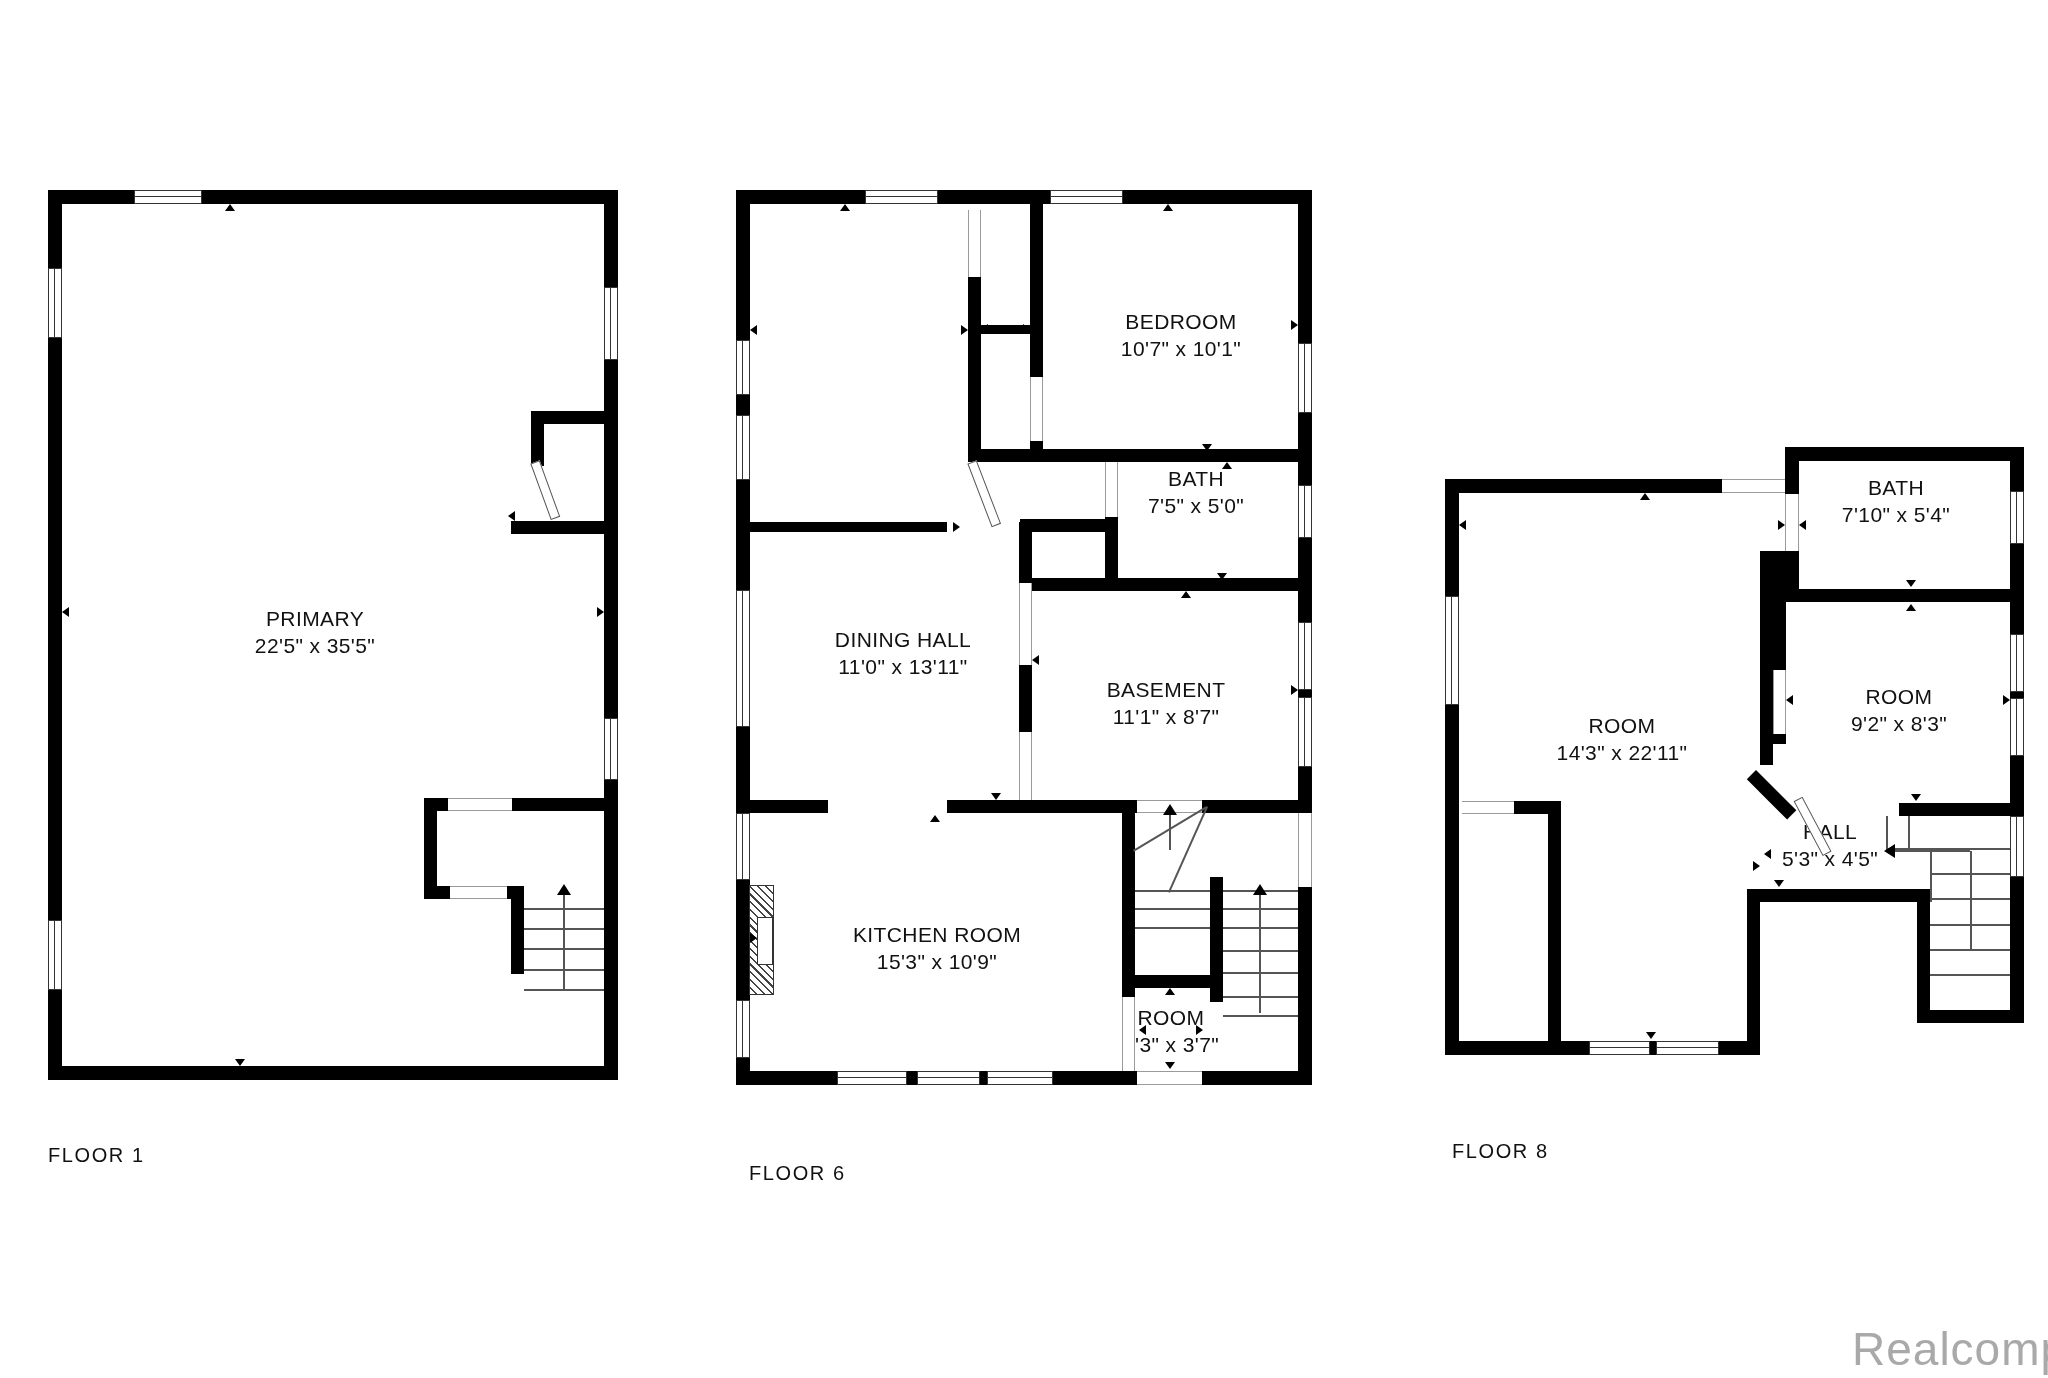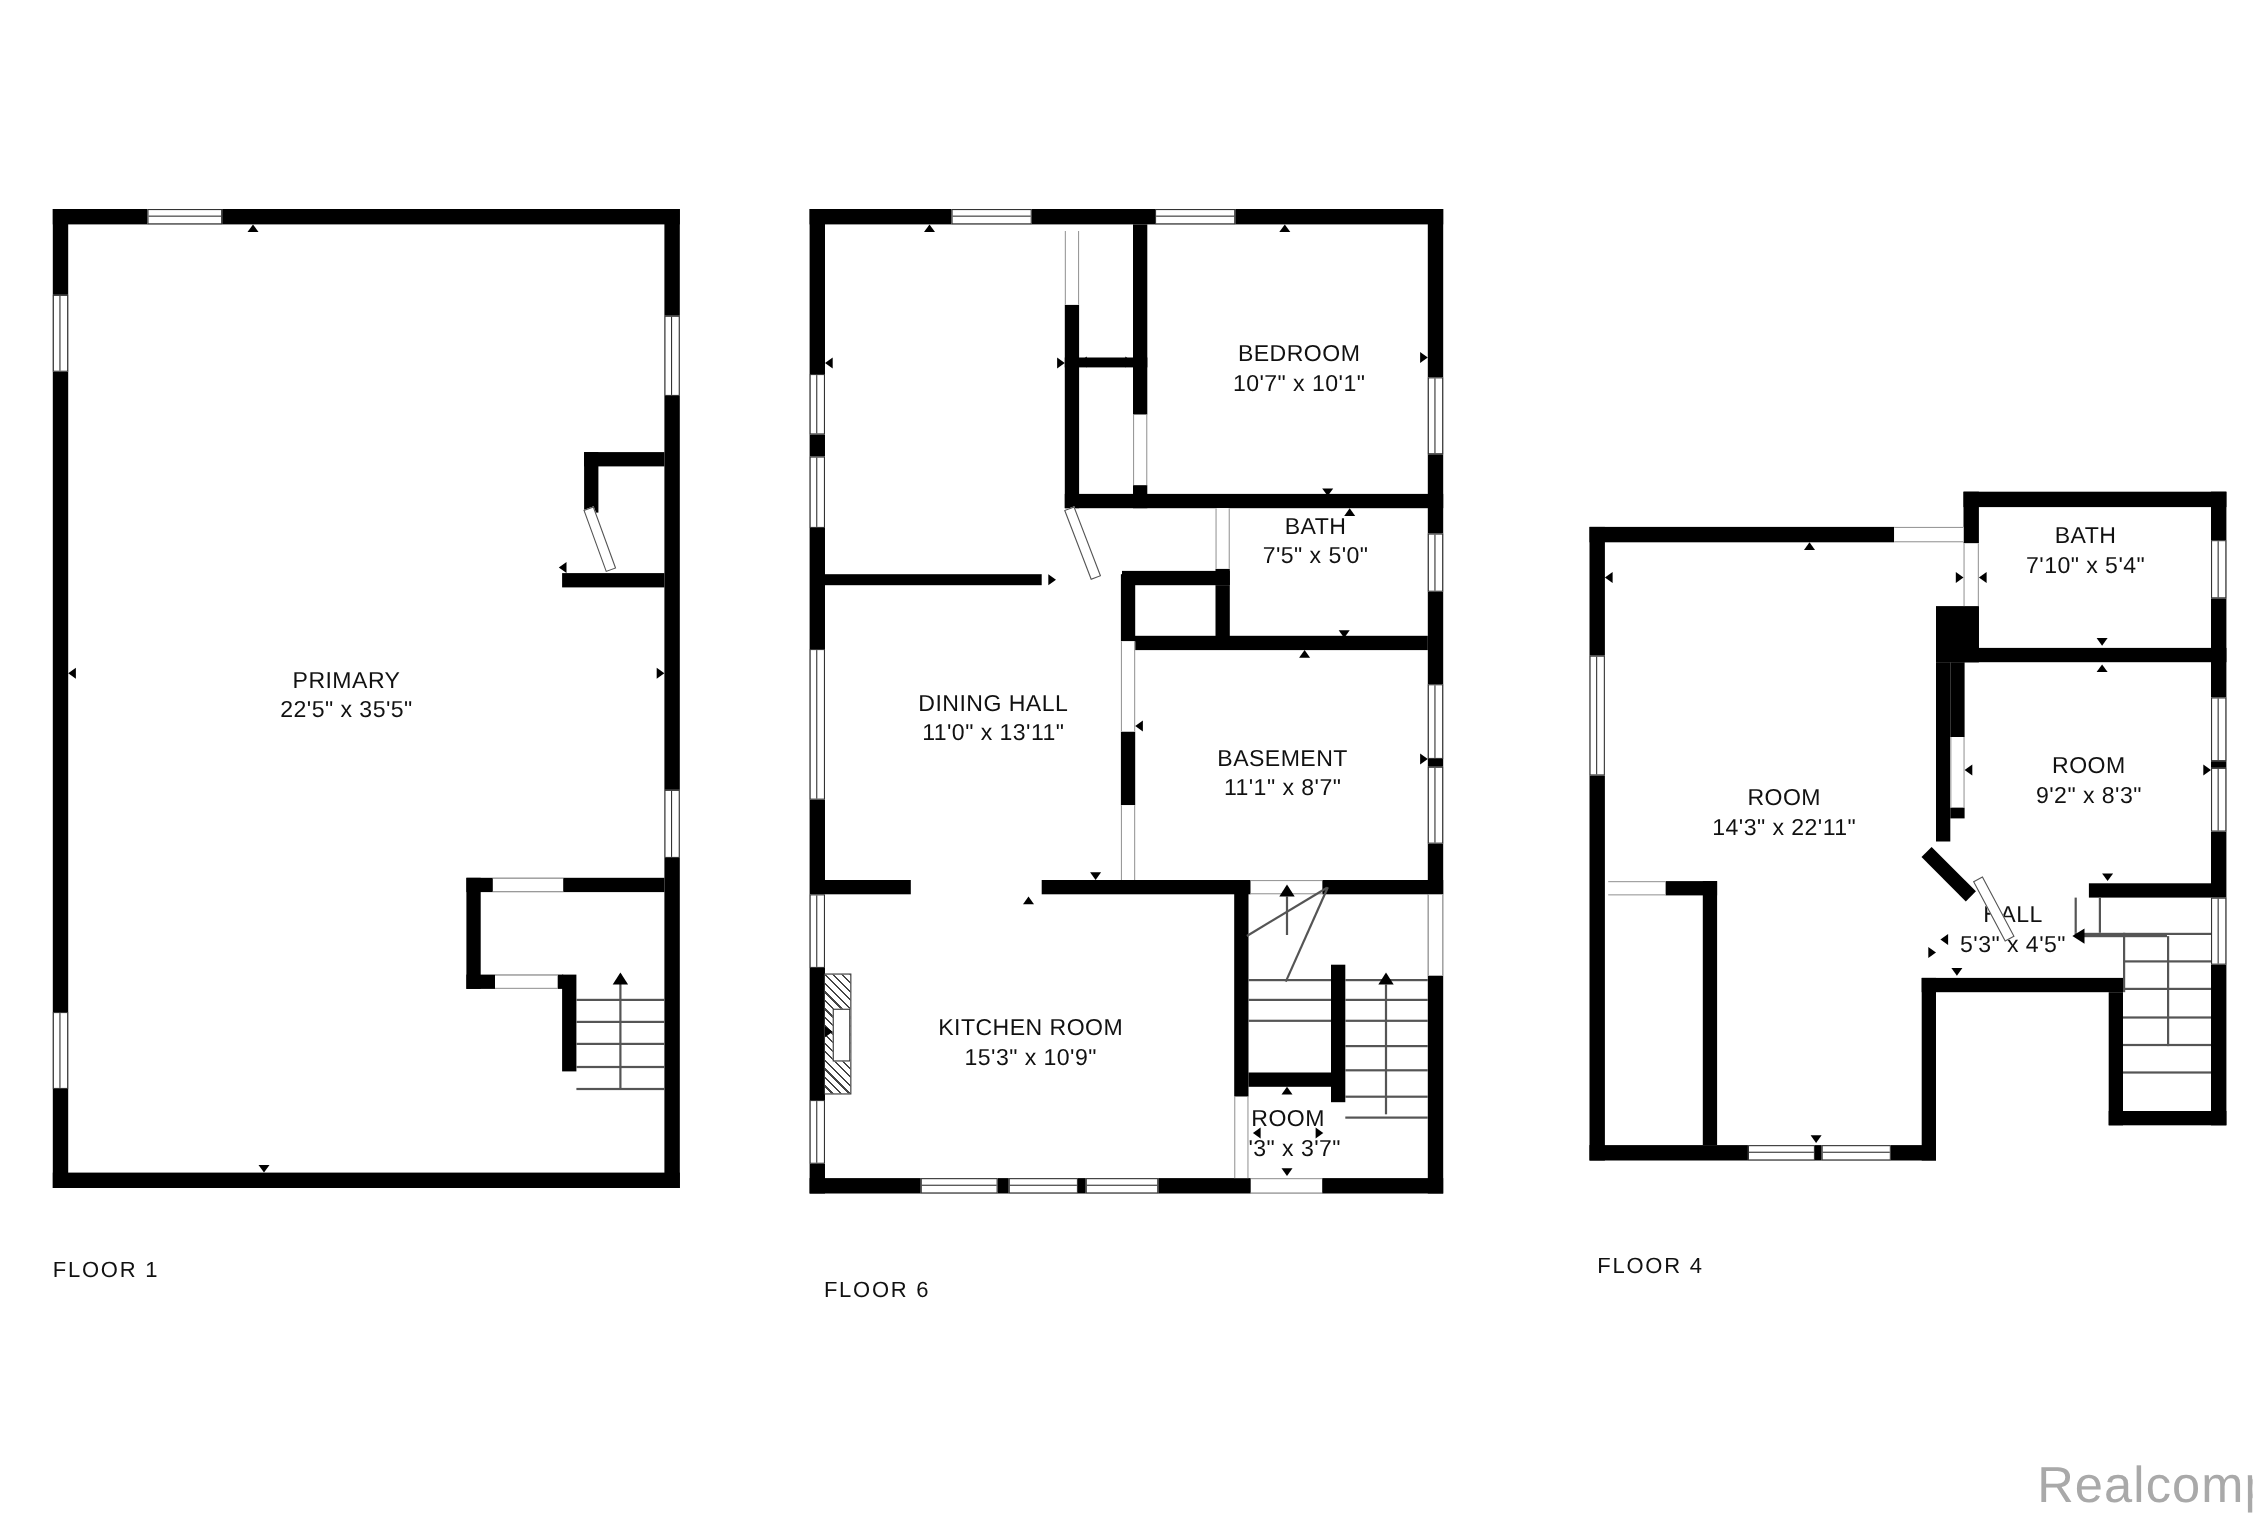--- a/index.html
+++ b/index.html
@@ -74,21 +74,21 @@
     <div>ROOM</div>
     <div>9'2" x 8'3"</div>
   </div>
   <div class="room-label" style="left:1830px;top:845px">
     <div>HALL</div>
     <div>5'3" x 4'5"</div>
   </div>
 
   <div class="floor-title" style="left:48px;top:1144px">FLOOR 1</div>
   <div class="floor-title" style="left:749px;top:1162px">FLOOR 6</div>
-  <div class="floor-title" style="left:1452px;top:1140px">FLOOR 4</div>
+  <div class="floor-title" style="left:1452px;top:1140px">FLOOR 8</div>
 
   <div class="watermark" style="left:1852px;top:1322px">Realcomp</div>
 <div class="el wall" style="left: 48px; top: 190px; width: 570px; height: 14px;"></div>
     <div class="el wall" style="left: 48px; top: 1066px; width: 570px; height: 14px;"></div>
     <div class="el wall" style="left: 48px; top: 190px; width: 14px; height: 890px;"></div>
     <div class="el wall" style="left: 604px; top: 190px; width: 14px; height: 890px;"></div>
     <div class="el wall" style="left: 531px; top: 411px; width: 73px; height: 13px;"></div>
     <div class="el wall" style="left: 531px; top: 411px; width: 13px; height: 55px;"></div>
     <div class="el wall" style="left: 511px; top: 521px; width: 93px; height: 13px;"></div>
     <div class="el wall" style="left: 424px; top: 798px; width: 180px; height: 13px;"></div>

